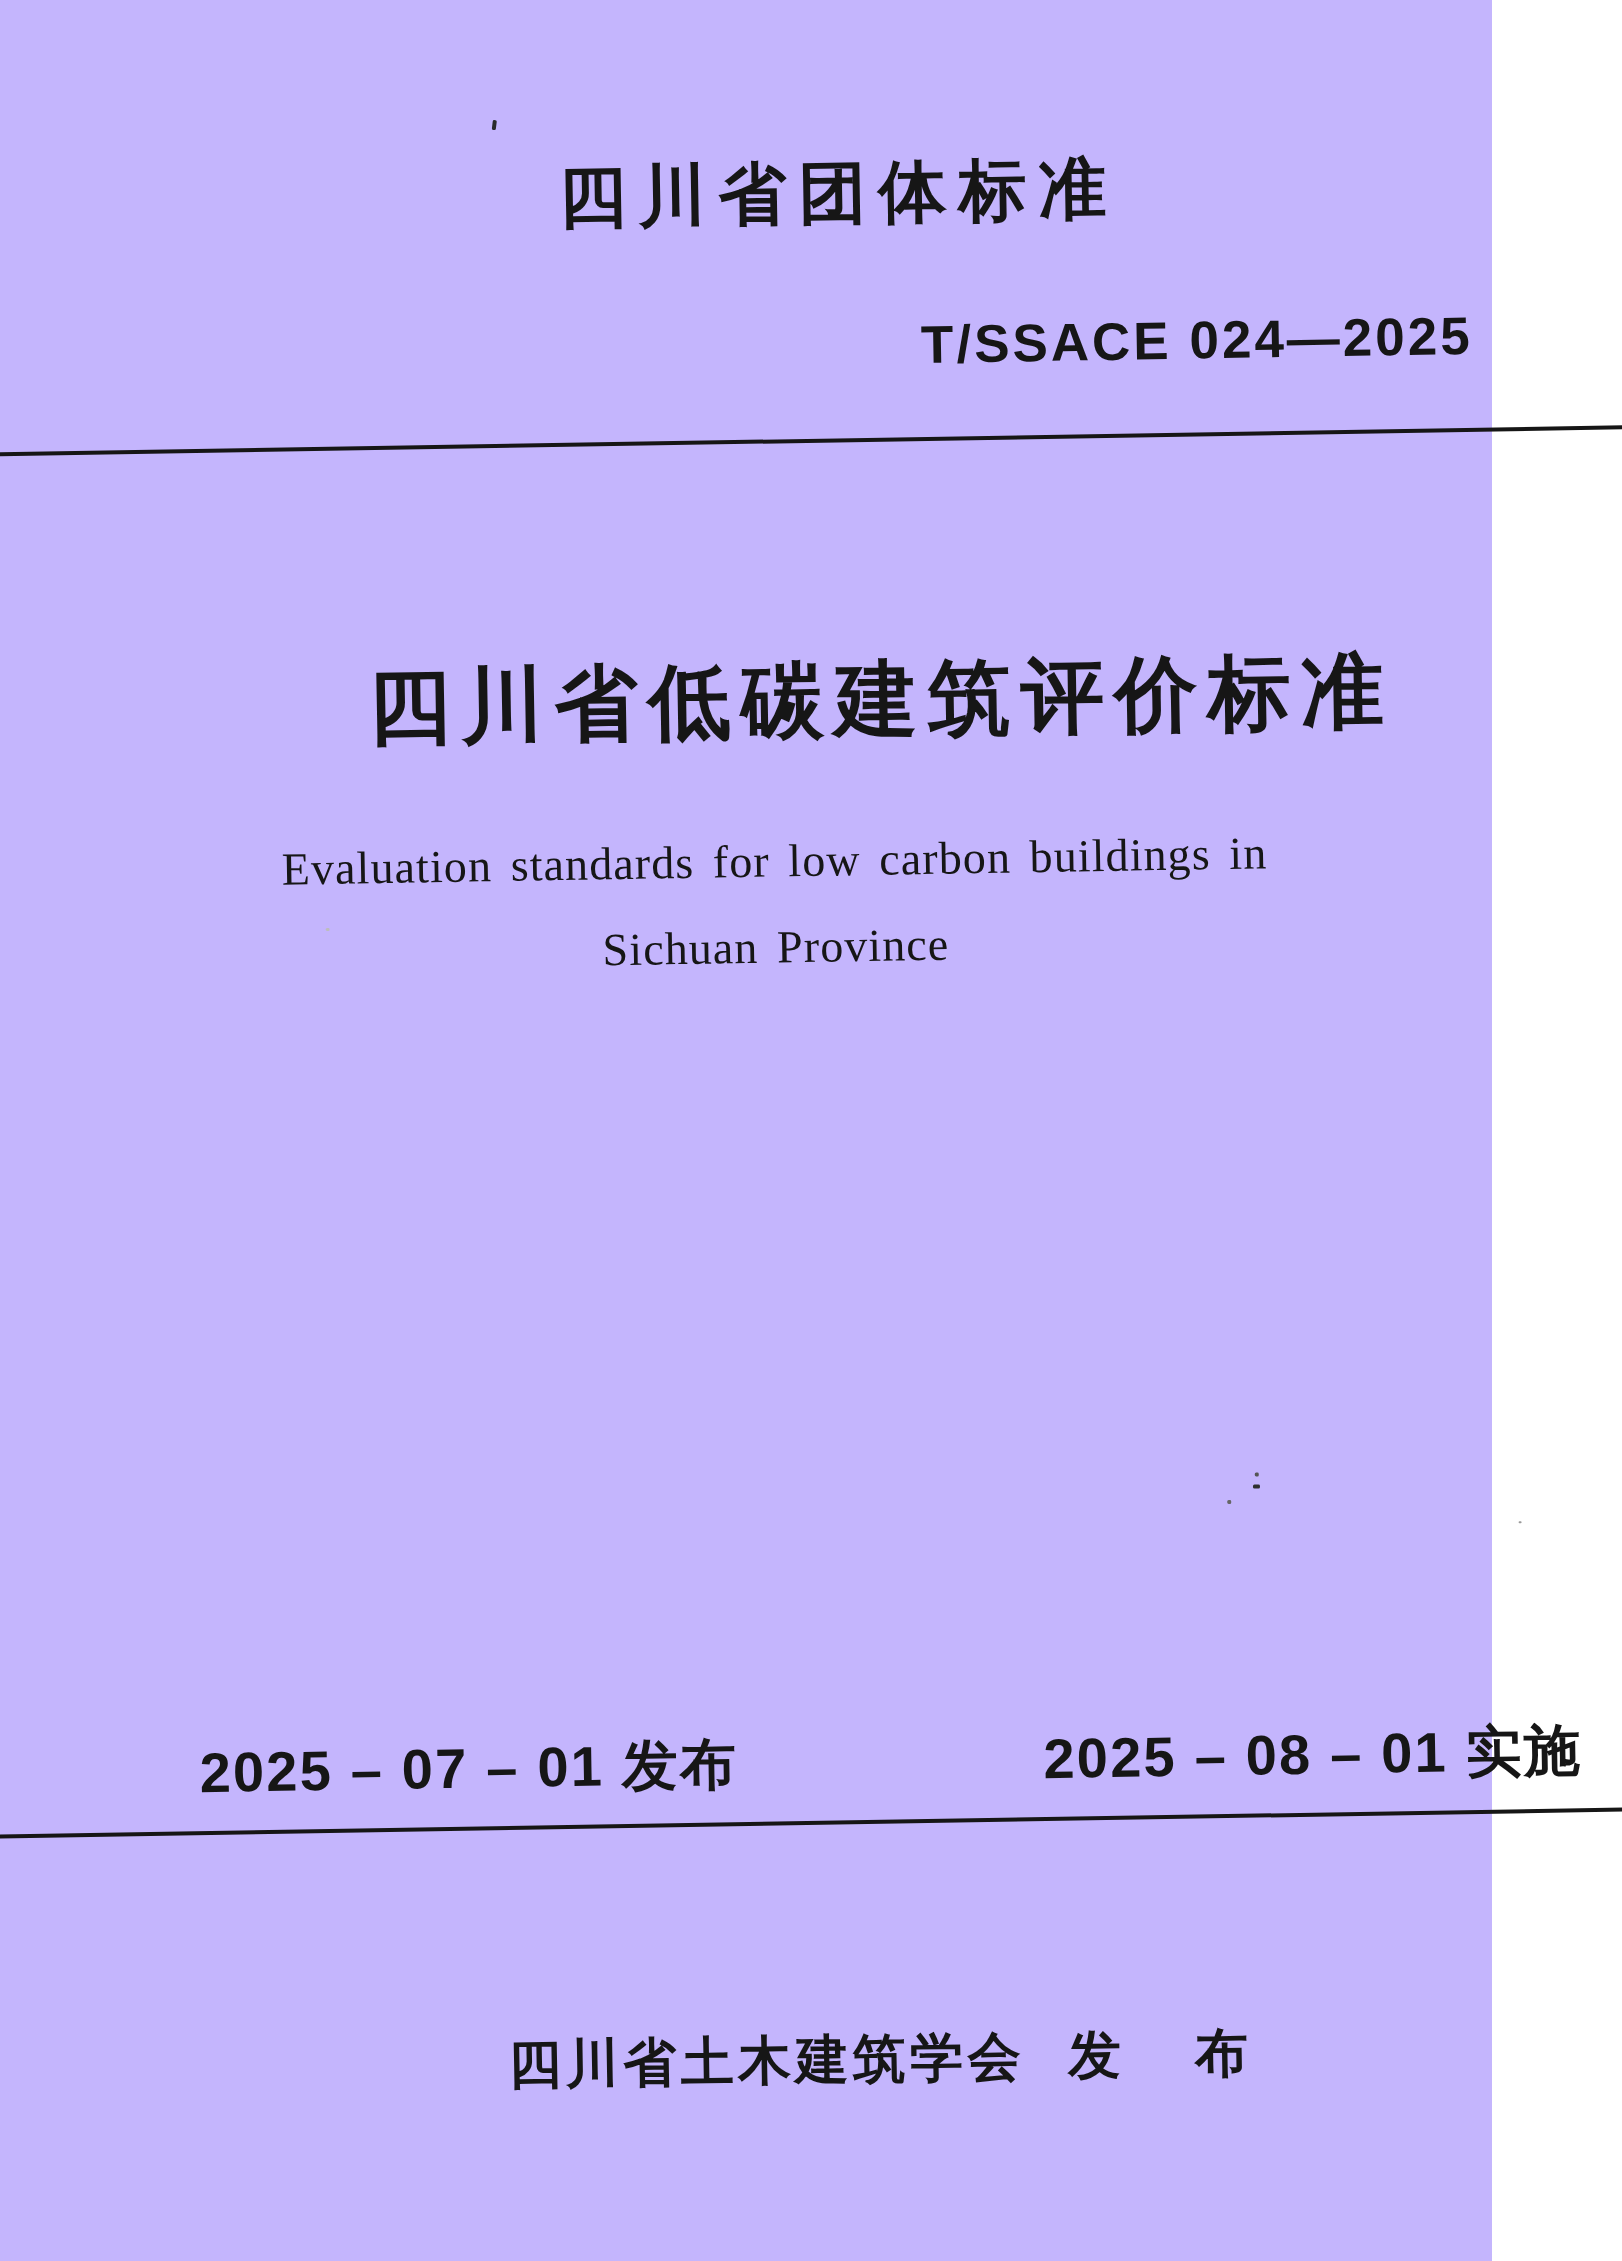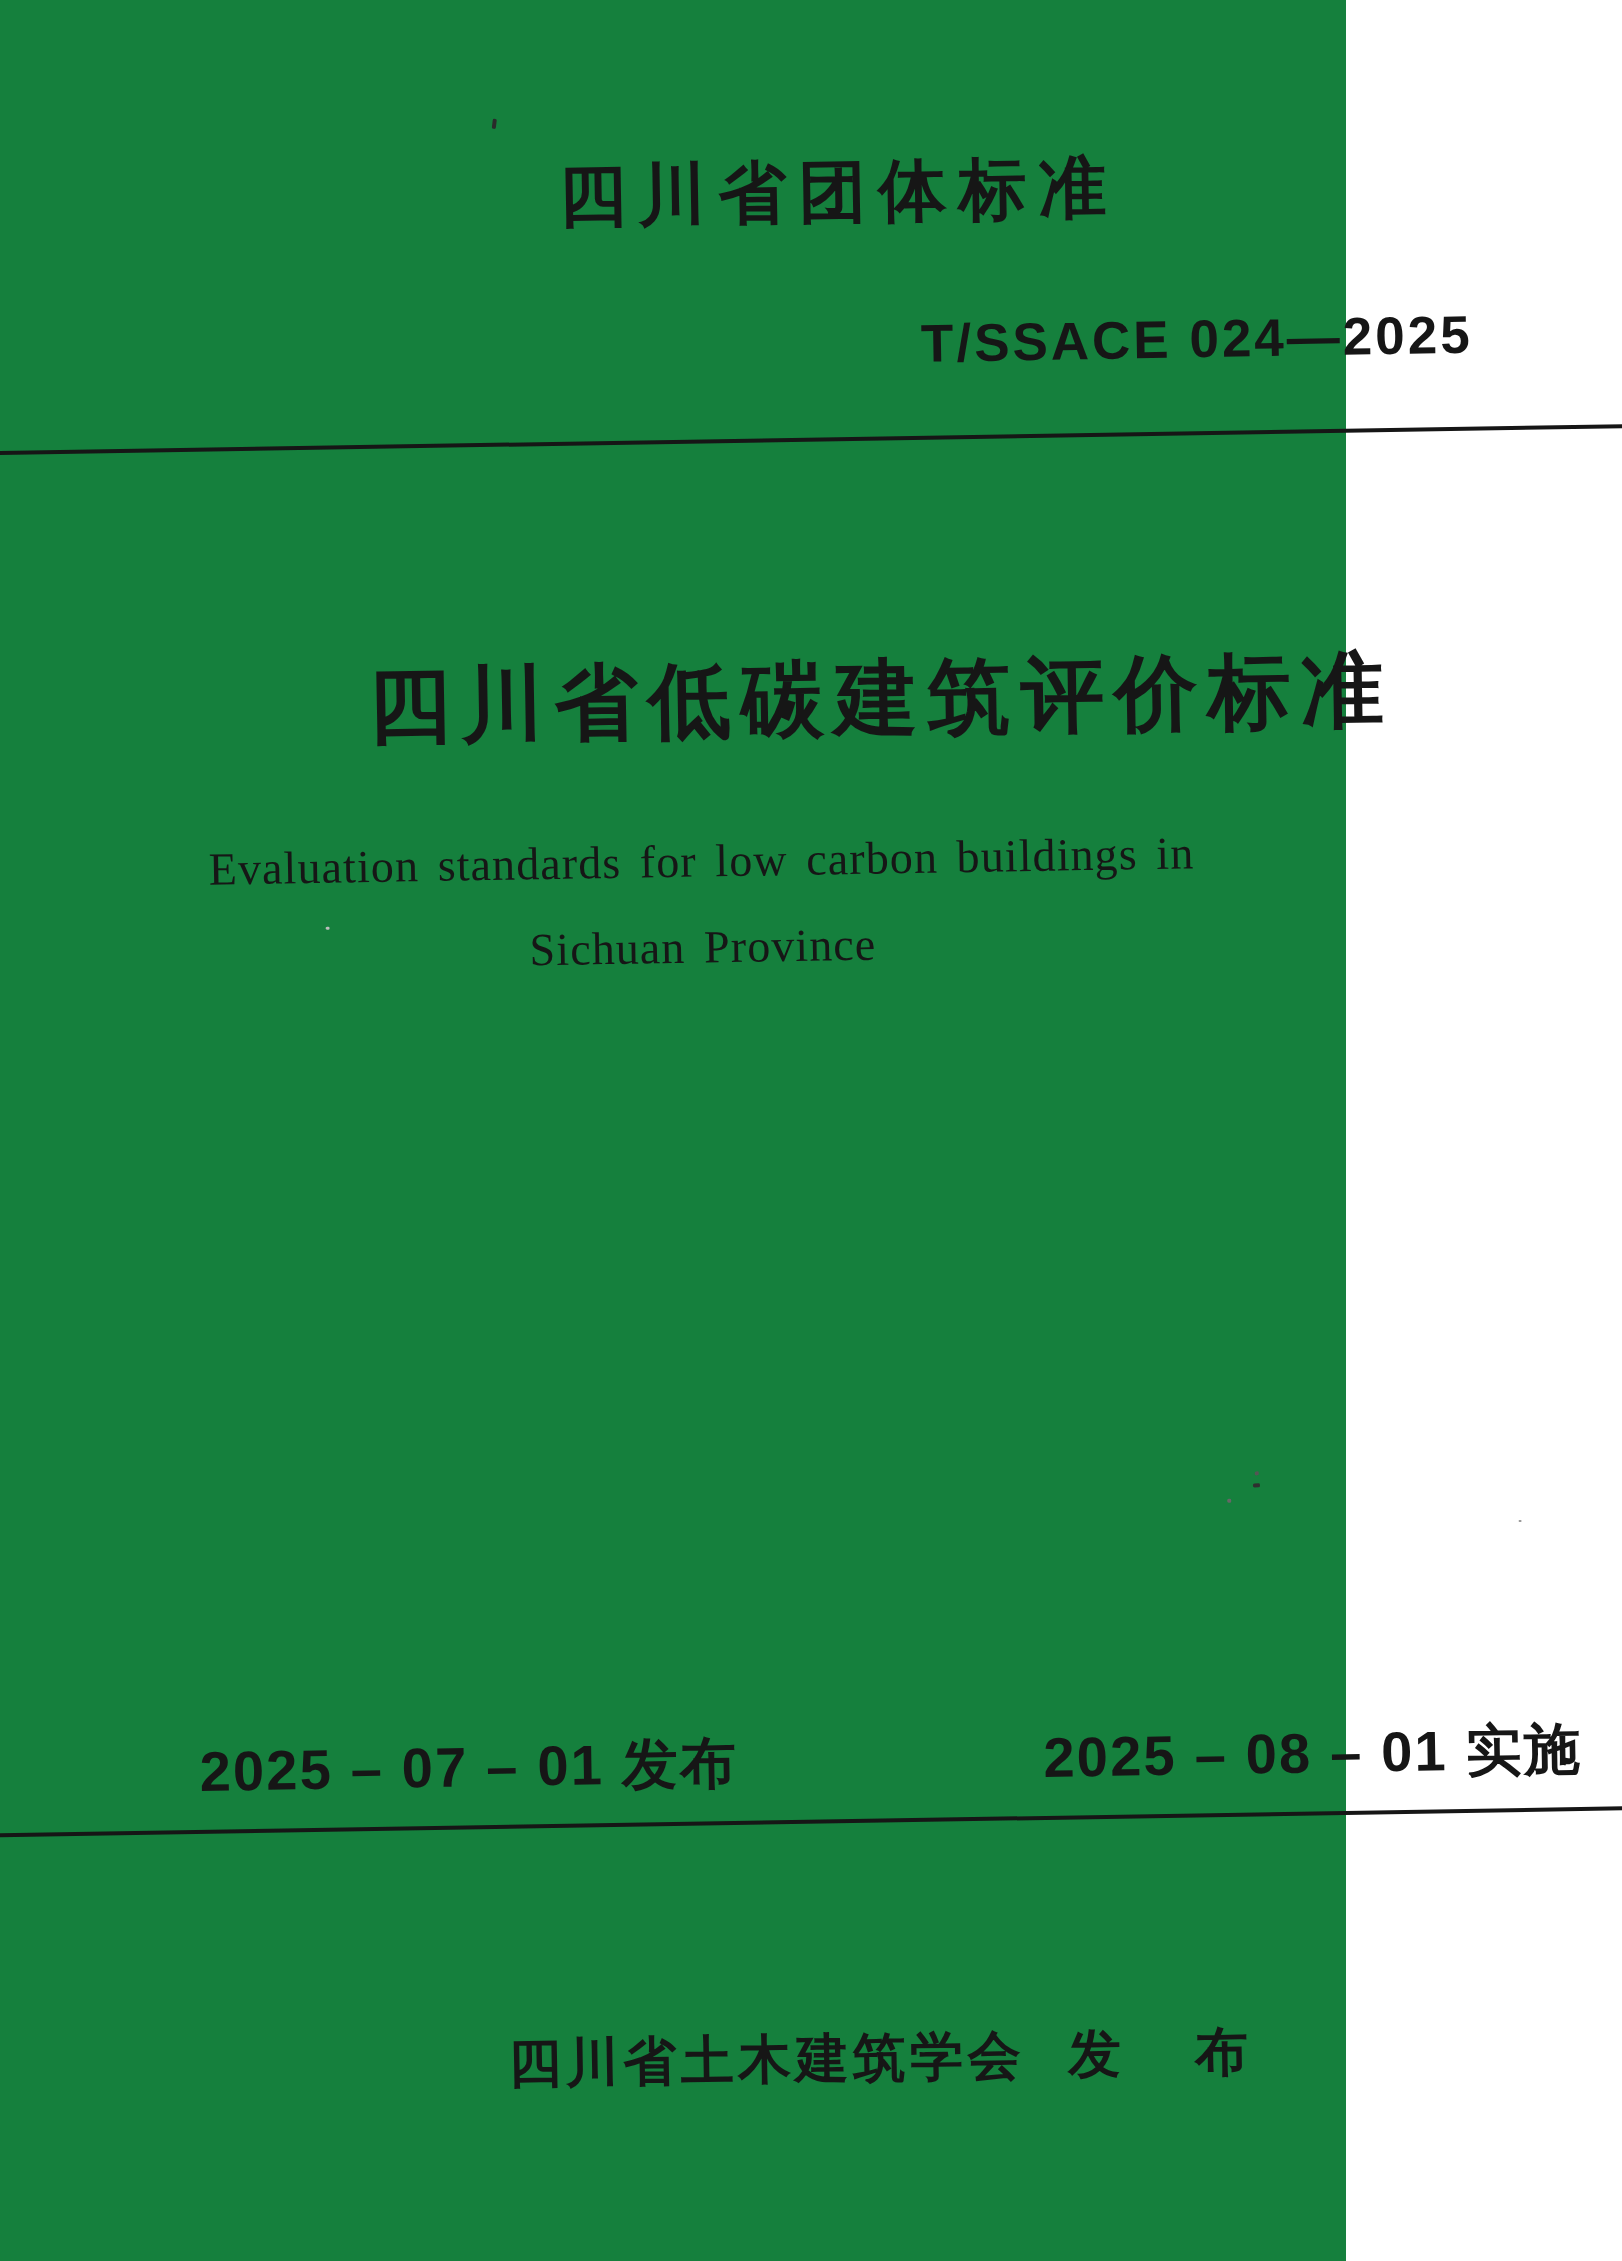--- a/index.html
+++ b/index.html
@@ -5,23 +5,23 @@
   html, body {
     margin: 0;
     padding: 0;
     width: 1623px;
     height: 2261px;
     background: #ffffff;
     overflow: hidden;
   }
   .page {
     position: relative;
-    width: 1346px;
+    width: 1492px;
     height: 2261px;
-    background: #15803d;
+    background: #c4b5fd;
     font-family: "Liberation Sans", sans-serif;
     color: #161616;
   }
   
   .tilt {
     position: absolute;
     inset: 0;
     transform: rotate(-0.95deg);
     transform-origin: 50% 50%;
   }

